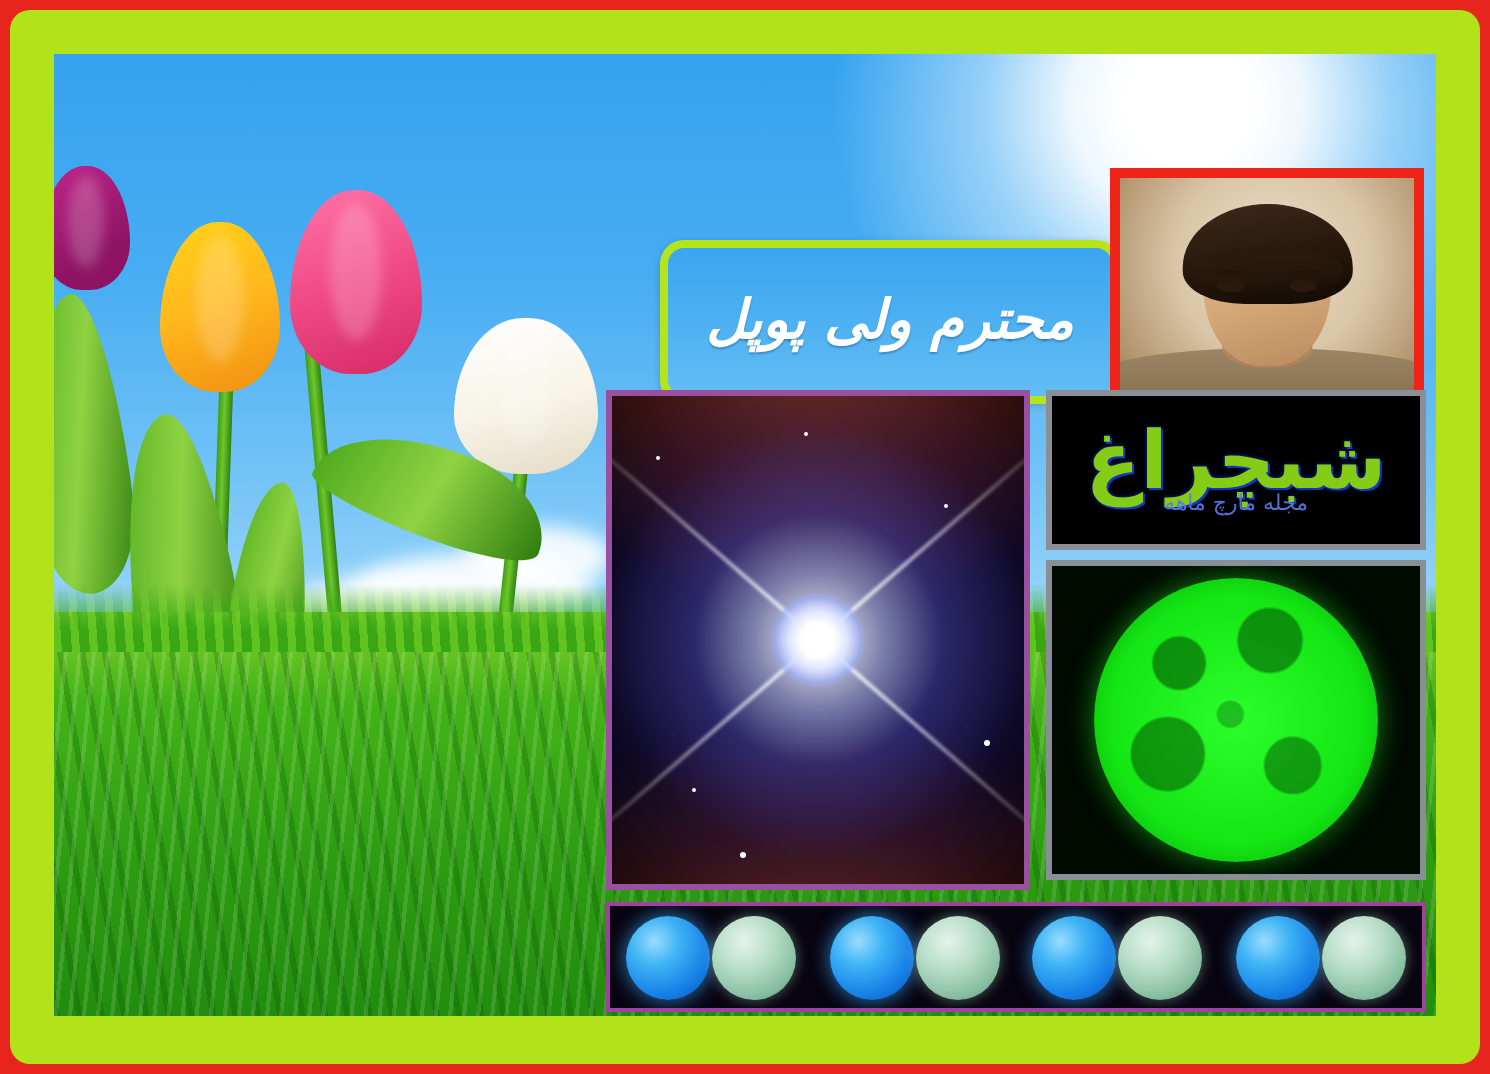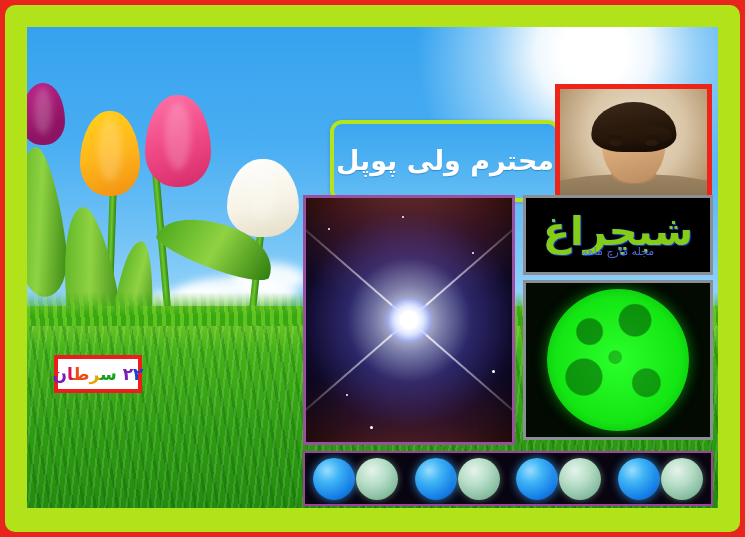--- a/index.html
+++ b/index.html
@@ -58,21 +58,21 @@
     box-sizing:border-box;border:4px solid #b6e41c;border-radius:12px;
     background:linear-gradient(180deg,#3aa6f0 0%,#4fb2f2 55%,#63bdf4 100%);
     display:flex;flex-direction:column;align-items:center;justify-content:center;
     box-shadow:0 1px 4px rgba(0,0,0,.18);
   }
   #title-plate .l{
     color:#ffffff;font-family:"DejaVu Sans",sans-serif;font-weight:bold;
     direction:rtl;line-height:1.08;white-space:nowrap;
     text-shadow:0 1px 1px rgba(0,60,120,.35);
   }
-  #title-plate .l1{font-size:27px;}
+  #title-plate .l1{font-size:27px;font-style:italic;}
   #title-plate .l2{font-size:25px;letter-spacing:1px;}
 
   
   #portrait{
     position:absolute;left:528px;top:57px;width:157px;height:129px;
     box-sizing:border-box;border:5px solid #ef2418;background:#cbb79c;overflow:hidden;
   }
   .pt-bg{position:absolute;inset:0;background:radial-gradient(ellipse at 50% 40%,#e4d4bd 0%,#cdb header 0%,#c4ac8d 58%,#9e8260 100%);}
   .pt-bg{background:radial-gradient(ellipse at 52% 35%,#efe2cd 0%,#d9c5a7 45%,#b3966f 78%,#8e7350 100%);}
   .pt-shoulder{position:absolute;left:50%;bottom:-6px;width:136%;height:34%;transform:translateX(-50%);
@@ -258,21 +258,16 @@
         <div class="pair">
           <div class="orb blue"></div>
           <div class="orb pale"></div>
         </div>
         <div class="pair">
           <div class="orb blue"></div>
           <div class="orb pale"></div>
         </div>
       </div>
 
-      <div id="date-badge">
-        <div class="txt">
-          <span class="c1">۲</span><span class="c2">۲</span><span> </span><span class="c3">س</span><span class="c4">ر</span><span class="c5">ط</span><span class="c6">ا</span><span class="c1">ن</span>
-        </div>
-      </div>
 
     </div>
   </div>
 </div>
 
 </body></html>

